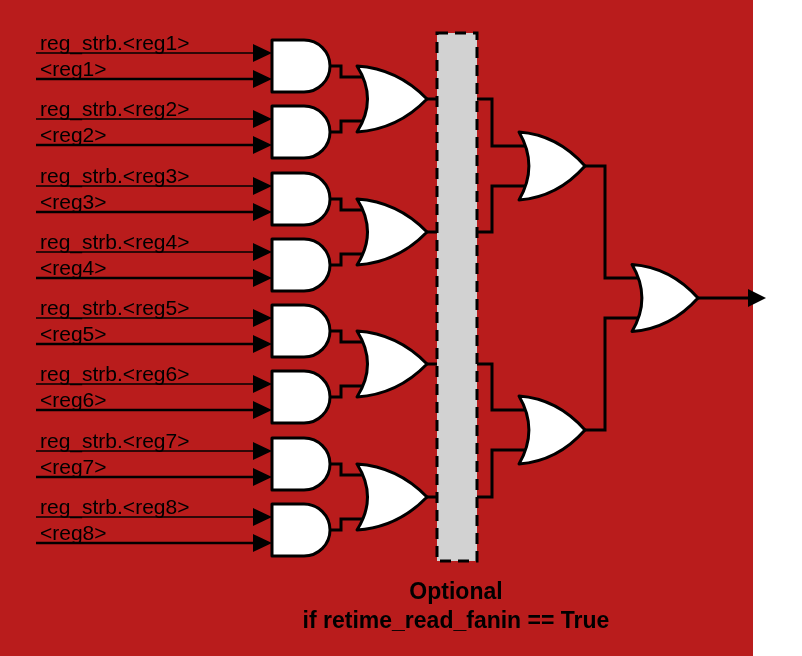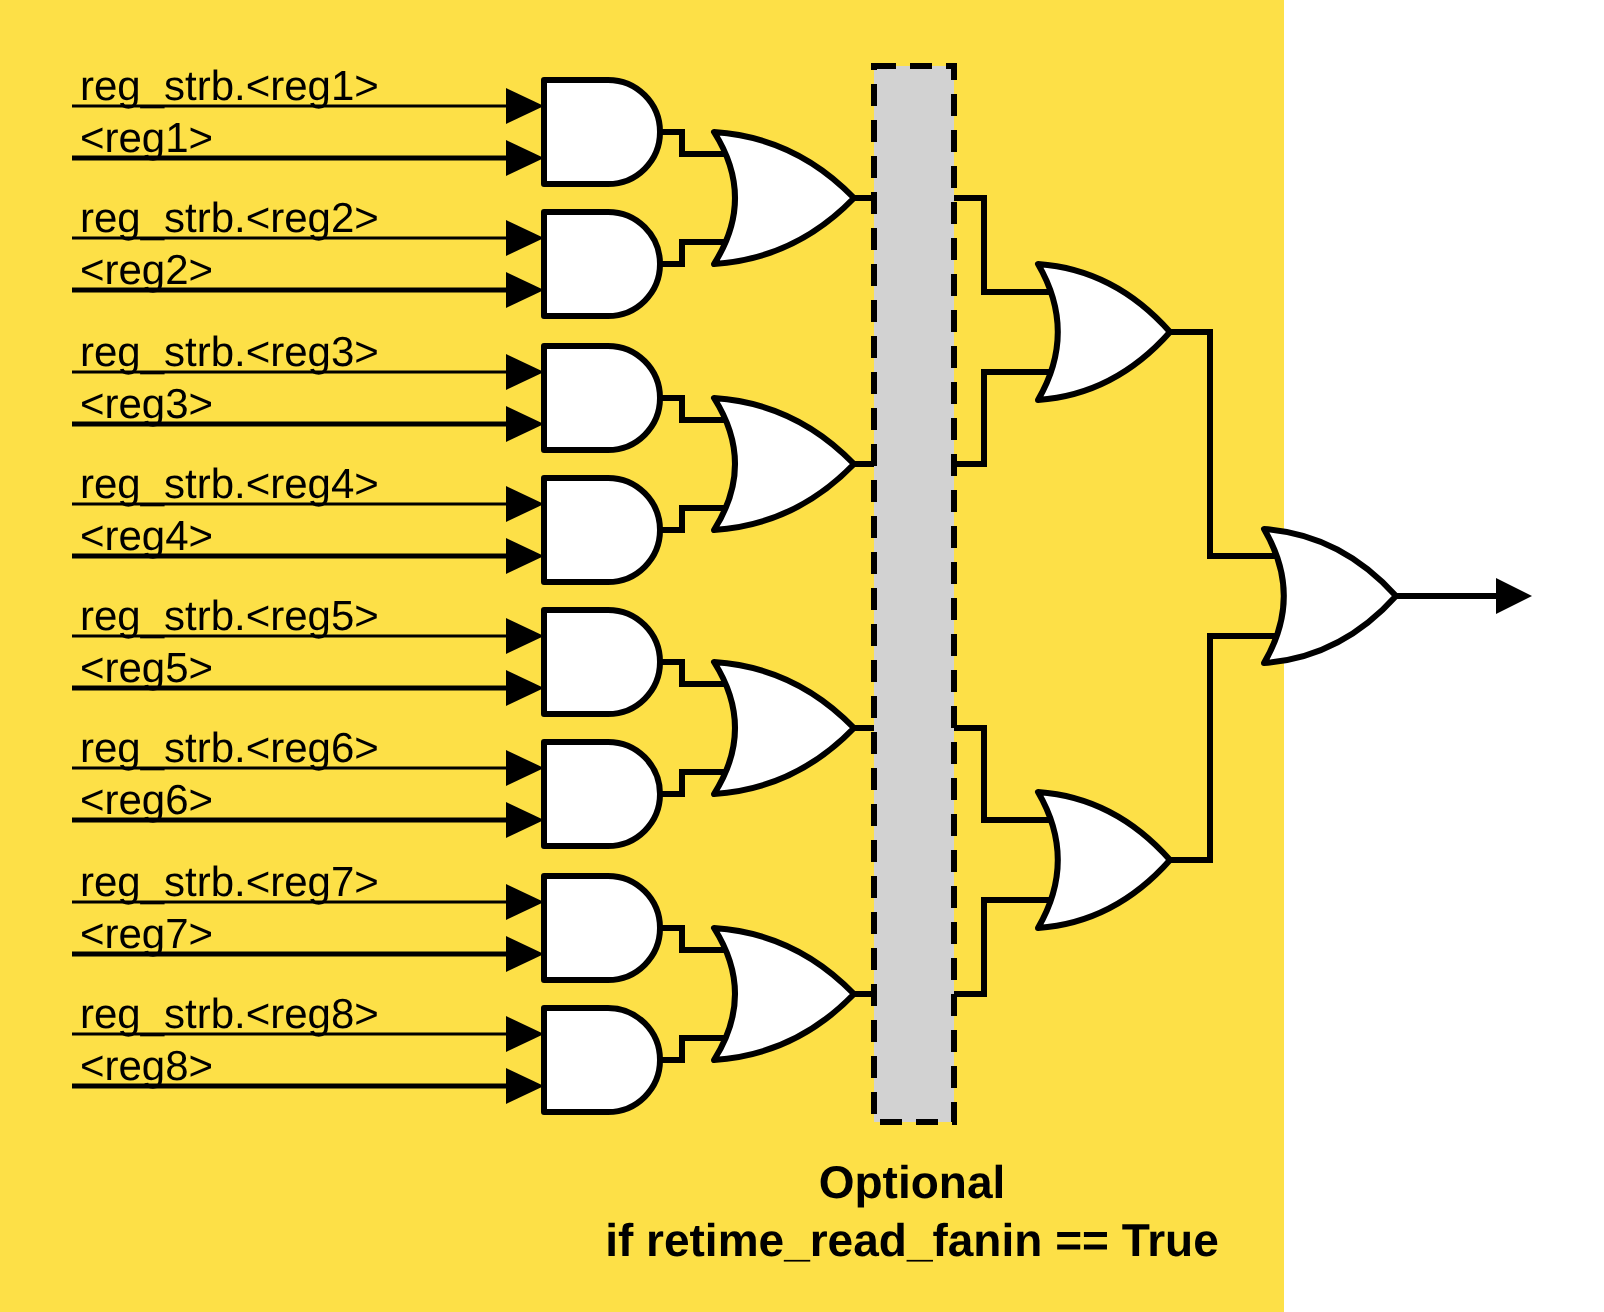--- a/index.html
+++ b/index.html
@@ -5,23 +5,23 @@
   html, body {
     margin: 0;
     padding: 0;
     background: #ffffff;
     width: 802px;
     height: 656px;
     overflow: hidden;
   }
   .canvas {
     position: relative;
-    width: 642px;
+    width: 753px;
     height: 656px;
-    background: #fde047;
+    background: #b91c1c;
   }
   svg { display: block; }
   .input-label {
     font-family: "Liberation Sans", "DejaVu Sans", sans-serif;
     font-size: 21px;
     fill: #000000;
   }
   .caption {
     font-family: "Liberation Sans", "DejaVu Sans", sans-serif;
     font-size: 23px;

